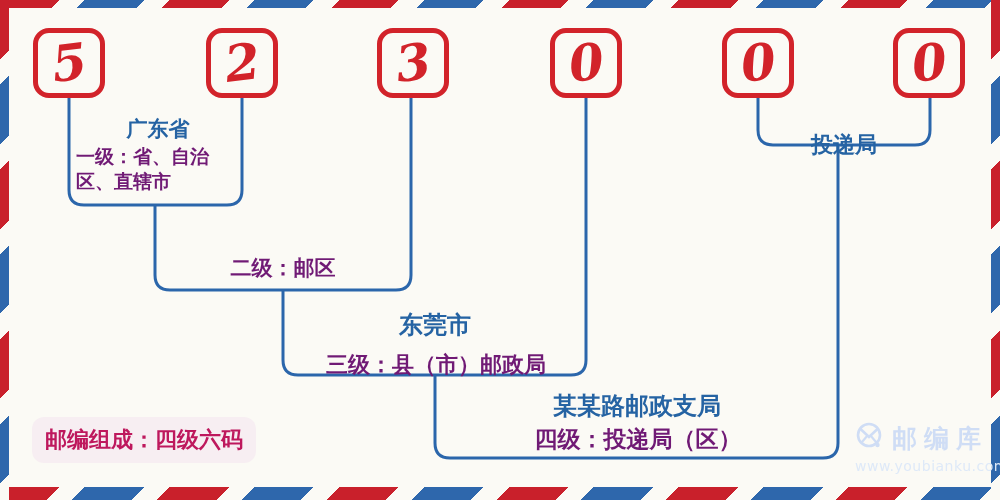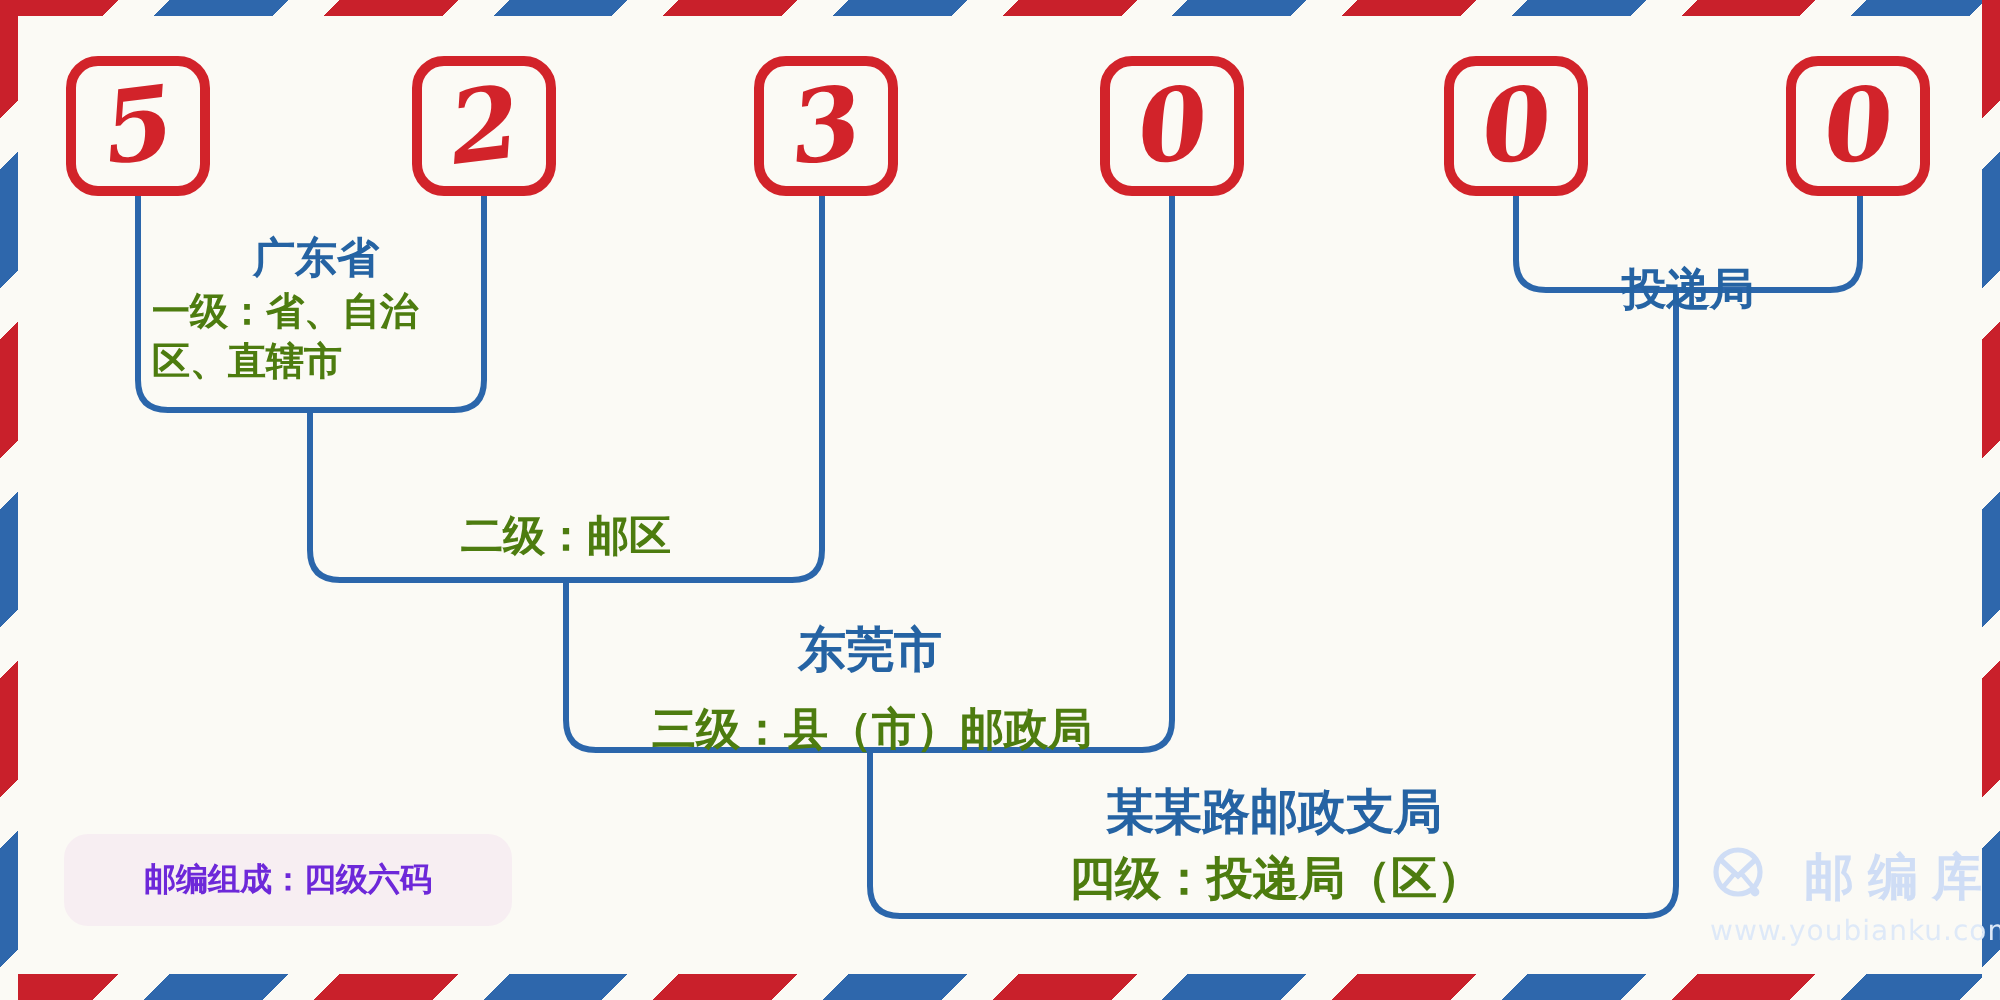--- a/index.html
+++ b/index.html
@@ -51,43 +51,43 @@
   .connectors { position:absolute; left:0; top:0; width:1000px; height:500px; }
 
   
   .lbl {
     position: absolute;
     transform: translateX(-50%);
     white-space: nowrap;
     font-weight: bold;
   }
   .lbl-blue { color: #2563a3; }
-  .lbl-red  { color: #4d7c0f; }
+  .lbl-red  { color: #701a75; }
   .wrapbox { white-space: normal; width: 164px; line-height: 25px; }
 
   .place-serif { font-family: "DejaVu Serif", serif; }
 
   
   .note-badge {
     position: absolute;
     left: 32px; top: 417px;
     width: 224px; height: 46px;
     background: #f7eef2;
     border-radius: 12px;
     display: flex; align-items: center; justify-content: center;
     font-family: "DejaVu Serif", serif;
     font-weight: bold;
-    font-size: 16px;
-    color: #6d28d9;
+    font-size: 22px;
+    color: #be185d;
     white-space: nowrap;
   }
 
   
   .brand { position: absolute; left: 855px; top: 422px; width: 132px; }
-  .brand-row { display: flex; align-items: center; gap: 19px; }
+  .brand-row { display: flex; gap: 9px; }
   .brand-name {
     font-size: 25px; font-weight: bold;
     letter-spacing: 7px;
     color: #cfddf5;
     white-space: nowrap;
   }
   .brand-url {
     margin-top: 3px;
     font-size: 14px;
     color: #dee9f8;

